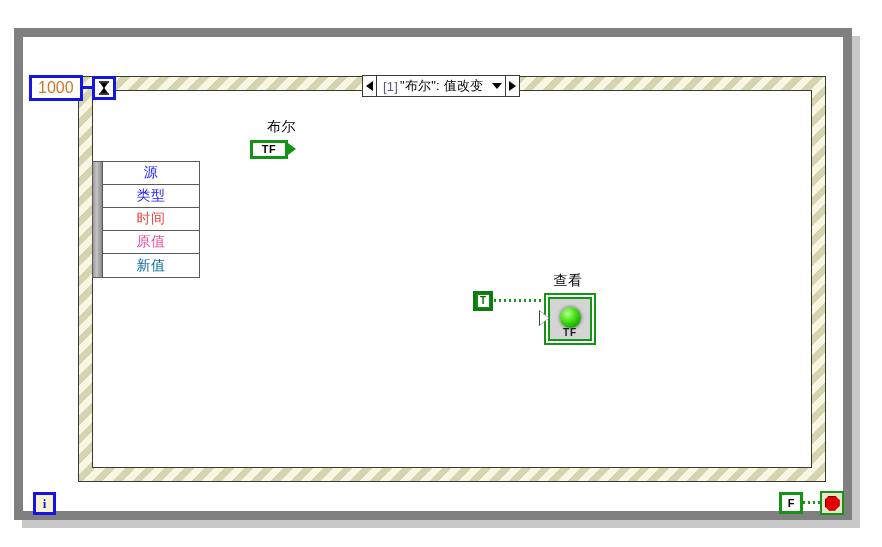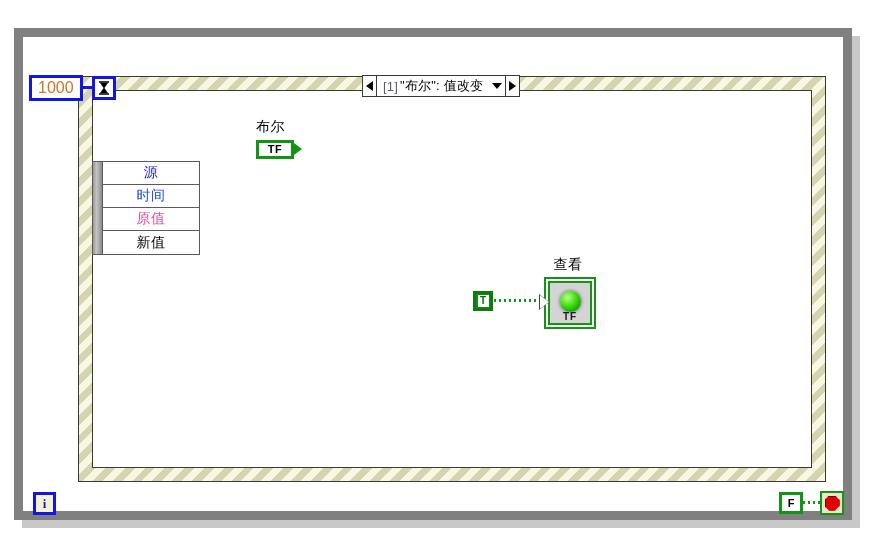--- a/index.html
+++ b/index.html
@@ -207,24 +207,24 @@
     align-items: center;
     justify-content: center;
     font-size: 14px;
     letter-spacing: 0.5px;
   }
   .dn-row:last-child { border-bottom: none; }
 
   
   .bool-group {
     position: absolute;
-    left: 256px;
+    left: 250px;
     top: 118px;
     z-index: 7;
-    text-align: left;
+    text-align: right;
   }
   .bool-label {
     font-size: 14px;
     color: #000000;
     margin-bottom: 3px;
     letter-spacing: 0.5px;
   }
   .bool-term {
     display: inline-flex;
     align-items: center;
@@ -291,21 +291,21 @@
       to right,
       #149414 0px, #149414 2px,
       rgba(0,0,0,0) 2px, rgba(0,0,0,0) 5px
     );
   }
 
   
   .led-group {
     position: absolute;
     left: 540px;
-    top: 256px;
+    top: 272px;
     z-index: 7;
   }
   .led-label {
     font-size: 14px;
     color: #000000;
     text-align: center;
     margin-bottom: 3px;
     letter-spacing: 0.5px;
   }
   .led-body {
@@ -483,23 +483,24 @@
         <path d="M1 1 H11 M1 13 H11" stroke="#000" stroke-width="1.6" fill="none"></path>
         <path d="M2 1.8 L10 1.8 L6.4 7 L10 12.2 L2 12.2 L5.6 7 Z" fill="#000"></path>
       </svg>
     </span>
   </div>
 
   <div class="data-node">
     <div class="data-node-bar"></div>
     <div class="data-node-rows">
       <div class="dn-row" style="color:#1a1aff">源</div>
-      <div class="dn-row" style="color:#1d4ed8">时间</div>
+      <div class="dn-row" style="color:#1a1aff">类型</div>
+      <div class="dn-row" style="color:#ef4444">时间</div>
       <div class="dn-row" style="color:#ec4899">原值</div>
-      <div class="dn-row" style="color:#000000">新值</div>
+      <div class="dn-row" style="color:#0369a1">新值</div>
     </div>
   </div>
 
   <div class="bool-group">
     <div class="bool-label">布尔</div>
     <div class="bool-term">
       <div class="bool-box">TF</div>
       <div class="bool-tip"></div>
     </div>
   </div>

